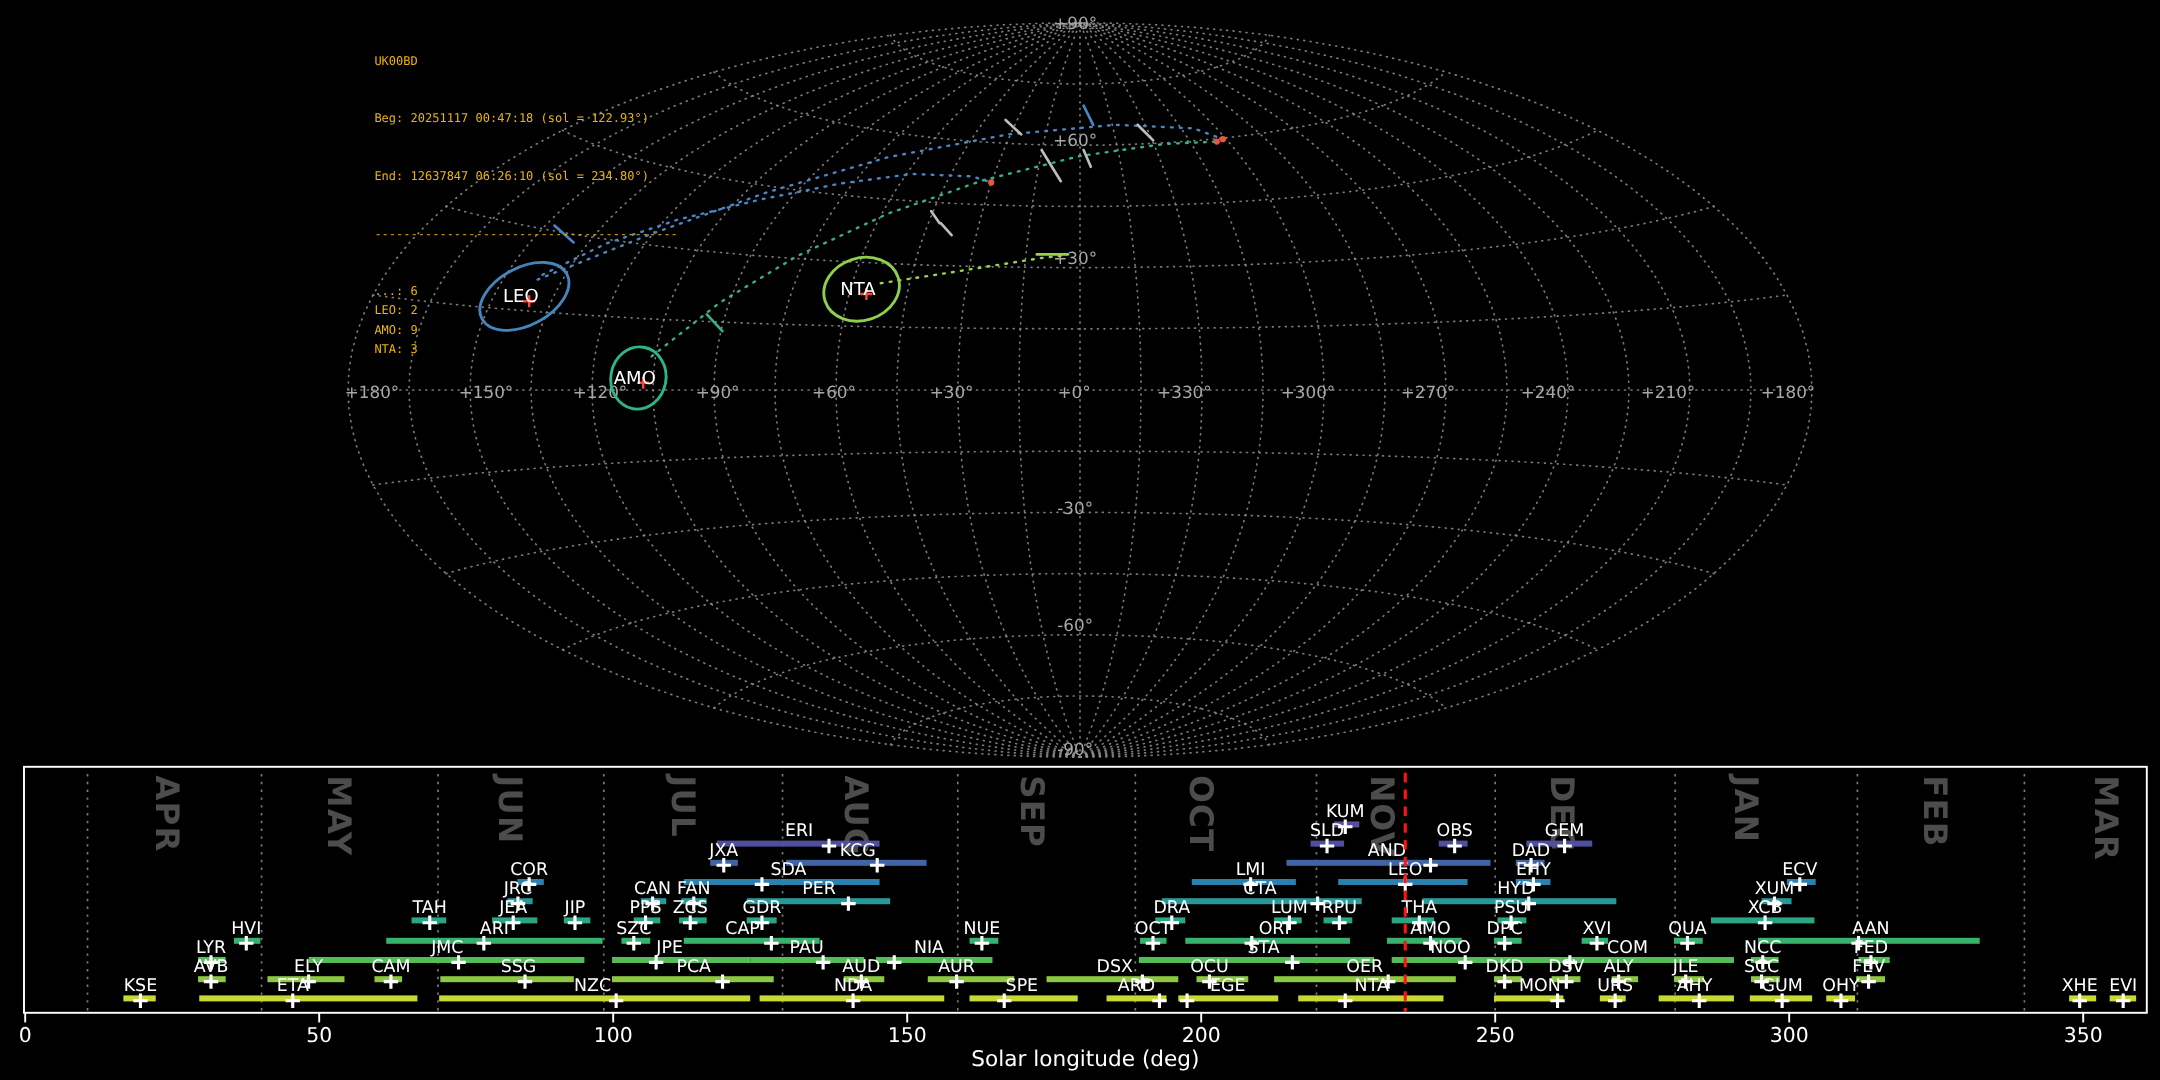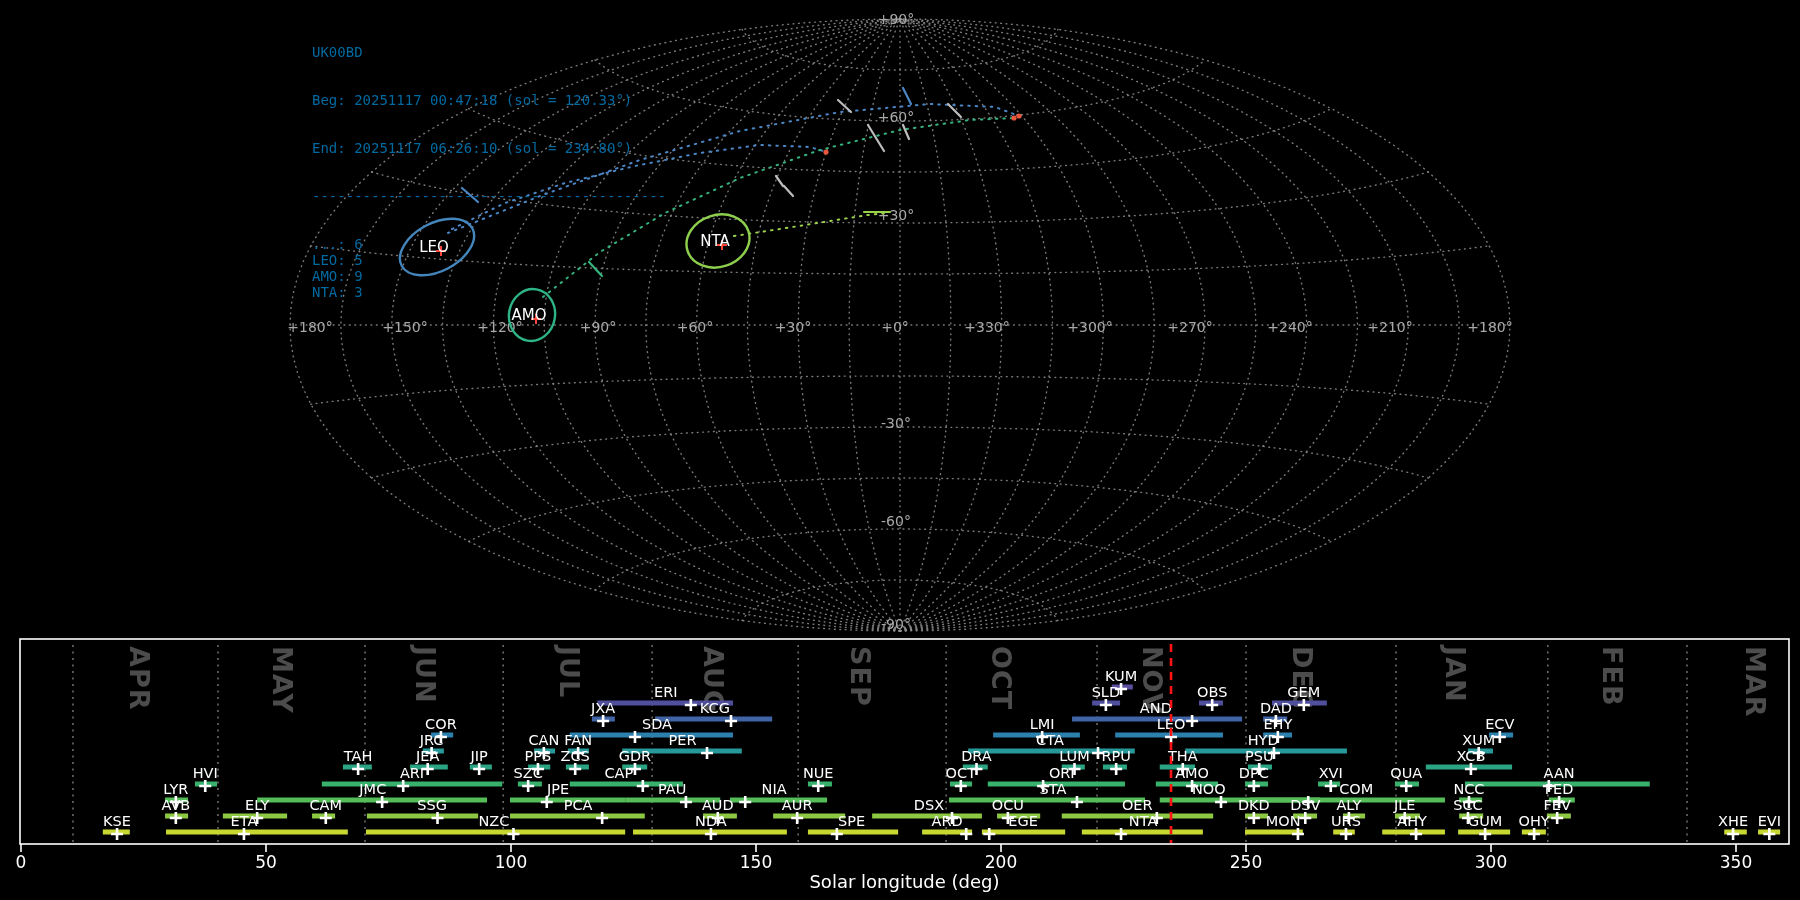--- a/index.html
+++ b/index.html
@@ -1,20 +1,20 @@
 <!DOCTYPE html>
 <html><head>
 <meta charset="utf-8">
 <style>
   html,body{margin:0;padding:0;background:#000;}
   #stage{position:relative;width:1800px;height:900px;background:#000;overflow:hidden;
          font-family:"DejaVu Sans", sans-serif;}
   #scene{position:absolute;left:0;top:0;}
-  #header{position:absolute;left:312px;top:12px;color:#0369a1;
-          font-family:"DejaVu Sans Mono", monospace;font-size:14px;line-height:16px;
+  #header{position:absolute;left:312px;top:12px;color:#eab308;
+          font-family:"DejaVu Sans Mono", monospace;font-size:10px;line-height:16px;
           white-space:pre;}
   #header .sep{letter-spacing:0;}
 </style>
 </head>
 <body>
 
 <div id="stage">
   <svg id="scene" width="1800" height="900">
       <path d="M900.0 631.0 L868.1 630.6 L836.2 629.3 L804.6 627.2 L773.2 624.3 L742.1 620.6 L711.5 616.0 L681.4 610.7 L651.9 604.5 L623.1 597.6 L595.0 590.0 L567.8 581.6 L541.5 572.6 L516.1 562.8 L491.8 552.4 L468.7 541.4 L446.7 529.8 L425.9 517.6 L406.5 504.9 L388.4 491.7 L371.7 478.0 L356.5 463.9 L342.7 449.5 L330.5 434.7 L319.9 419.6 L310.8 404.2 L303.3 388.6 L297.5 372.9 L293.3 357.0 L290.8 341.0 L290.0 325.0 L290.8 309.0 L293.3 293.0 L297.5 277.1 L303.3 261.4 L310.8 245.8 L319.9 230.4 L330.5 215.3 L342.7 200.5 L356.5 186.1 L371.7 172.0 L388.4 158.3 L406.5 145.1 L425.9 132.4 L446.7 120.2 L468.7 108.6 L491.8 97.6 L516.1 87.2 L541.5 77.4 L567.8 68.4 L595.0 60.0 L623.1 52.4 L651.9 45.5 L681.4 39.3 L711.5 34.0 L742.1 29.4 L773.2 25.7 L804.6 22.8 L836.2 20.7 L868.1 19.4 L900.0 19.0" fill="none" stroke="#8f8f8f" stroke-width="1.4" stroke-dasharray="0.8 4.6" stroke-linecap="round" opacity="0.85"></path>
       <path d="M900.0 631.0 L868.5 629.3 L837.3 626.7 L806.6 623.4 L776.4 619.2 L746.8 614.4 L717.8 608.8 L689.5 602.5 L662.0 595.5 L635.3 587.8 L609.6 579.5 L584.7 570.6 L560.9 561.2 L538.1 551.1 L516.4 540.6 L495.8 529.5 L476.4 518.0 L458.1 506.0 L441.1 493.7 L425.4 481.0 L410.9 467.9 L397.7 454.5 L385.9 440.8 L375.4 426.9 L366.3 412.7 L358.5 398.4 L352.2 383.9 L347.2 369.3 L343.7 354.6 L341.5 339.8 L340.8 325.0 L341.5 310.2 L343.7 295.4 L347.2 280.7 L352.2 266.1 L358.5 251.6 L366.3 237.3 L375.4 223.1 L385.9 209.2 L397.7 195.5 L410.9 182.1 L425.4 169.0 L441.1 156.3 L458.1 144.0 L476.4 132.0 L495.8 120.5 L516.4 109.4 L538.1 98.9 L560.9 88.8 L584.7 79.4 L609.6 70.5 L635.3 62.2 L662.0 54.5 L689.5 47.5 L717.8 41.2 L746.8 35.6 L776.4 30.8 L806.6 26.6 L837.3 23.3 L868.5 20.7 L900.0 19.0" fill="none" stroke="#8f8f8f" stroke-width="1.4" stroke-dasharray="0.8 4.6" stroke-linecap="round" opacity="0.85"></path>
@@ -397,18 +397,18 @@
       <line x1="1246" y1="844" x2="1246" y2="852" stroke="#fff" stroke-width="1.6"></line>
       <text x="1246" y="868" fill="#fff" font-size="17" text-anchor="middle">250</text>
       <line x1="1491" y1="844" x2="1491" y2="852" stroke="#fff" stroke-width="1.6"></line>
       <text x="1491" y="868" fill="#fff" font-size="17" text-anchor="middle">300</text>
       <line x1="1736.0000000000002" y1="844" x2="1736.0000000000002" y2="852" stroke="#fff" stroke-width="1.6"></line>
       <text x="1736.0000000000002" y="868" fill="#fff" font-size="17" text-anchor="middle">350</text>
       <text x="904.5" y="888" fill="#fff" font-size="18" text-anchor="middle">Solar longitude (deg)</text>
     </svg>
   <div id="header">
     <div>UK00BD</div>
-    <div>Beg: 20251117 00:47:18 (sol = 120.33°)</div>
-    <div>End: 20251117 06:26:10 (sol = 234.80°)</div>
+    <div>Beg: 20251117 00:47:18 (sol = 122.93°)</div>
+    <div>End: 12637847 06:26:10 (sol = 234.80°)</div>
     <div class="sep">------------------------------------------</div>
-    <div id="counts"><div>...: 6</div><div>LEO: 5</div><div>AMO: 9</div><div>NTA: 3</div></div>
+    <div id="counts"><div>...: 6</div><div>LEO: 2</div><div>AMO: 9</div><div>NTA: 3</div></div>
   </div>
 </div>
 
 </body></html>

